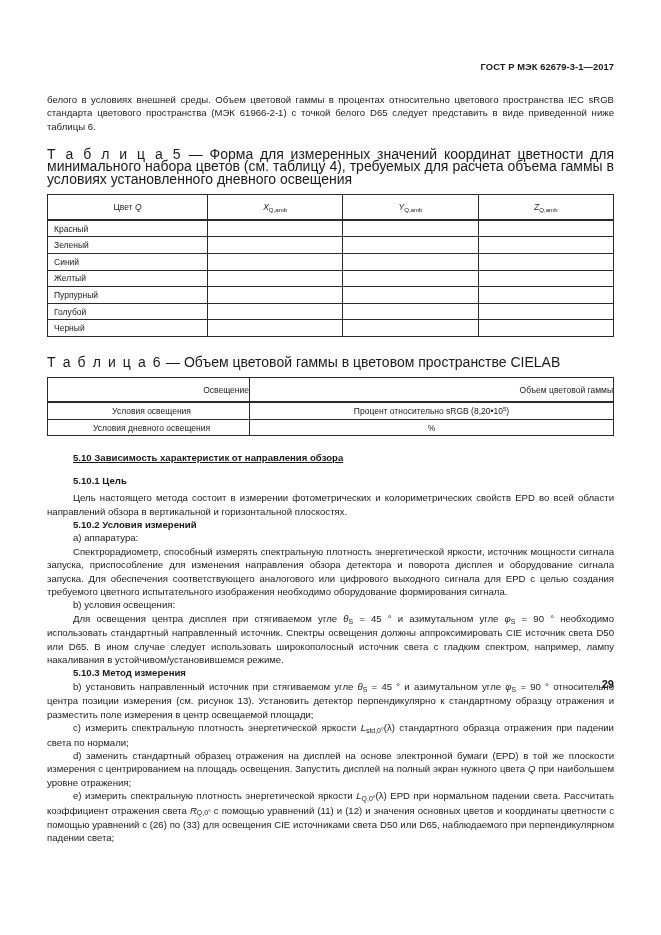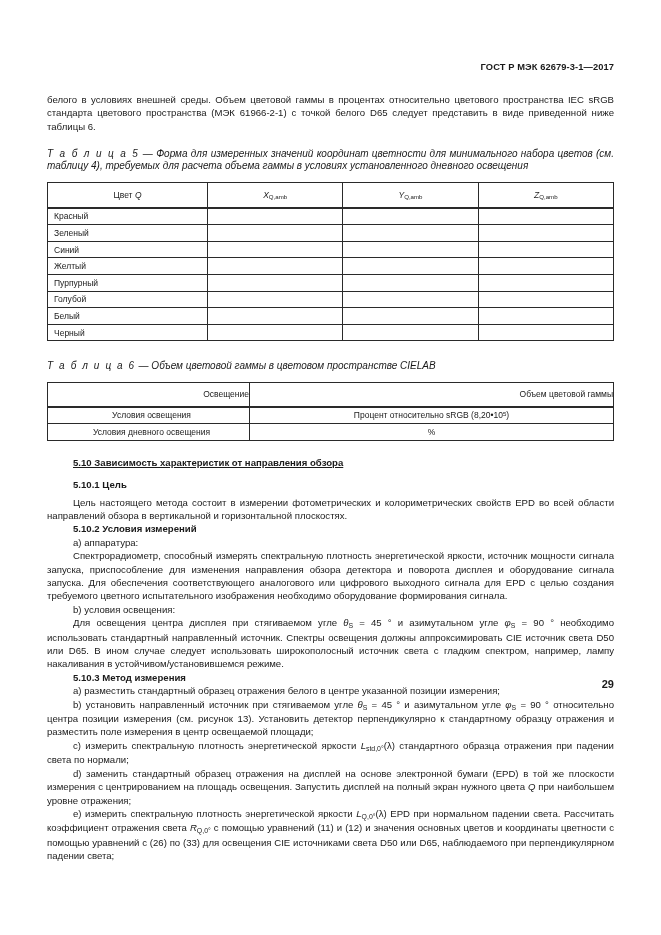--- a/index.html
+++ b/index.html
@@ -46,25 +46,24 @@
     line-height: 13.4px;
     text-align: justify;
     text-justify: inter-word;
     margin: 0;
   }
   .para.first { margin-top: 18px; }
   .indent { text-indent: 26px; }
 
   
   .tbl-caption {
-    font-size: 10px;
+    font-size: 14px;
     line-height: 12.2px;
     text-align: justify;
     margin: 0;
-    font-style: italic;
   }
   .cap-label { letter-spacing: 1.6px; }
 
   
   table {
     border-collapse: collapse;
     width: 100%;
     table-layout: fixed;
     font-size: 8.5px;
     padding-left: 28px;
@@ -214,26 +213,20 @@
           <td></td>
           <td></td>
         </tr>
         <tr>
           <td class="c-name">Голубой</td>
           <td></td>
           <td></td>
           <td></td>
         </tr>
         <tr>
-          <td class="c-name">Белый</td>
-          <td></td>
-          <td></td>
-          <td></td>
-        </tr>
-        <tr>
           <td class="c-name">Черный</td>
           <td></td>
           <td></td>
           <td></td>
         </tr>
       </tbody>
     </table>
 
     <p class="tbl-caption" style="margin-top:19px;">
       <span class="cap-label">Т а б л и ц а  6</span><span> — </span><span>Объем цветовой гаммы в цветовом пространстве CIELAB</span>
@@ -268,21 +261,20 @@
     <p class="para indent" style="margin-top:4px;">Цель настоящего метода состоит в измерении фотометрических и колориметрических свойств EPD во всей области направлений обзора в вертикальной и горизонтальной плоскостях.</p>
 
     <h4 class="h4">5.10.2 Условия измерений</h4>
     <p class="para indent">a) аппаратура:</p>
     <p class="para indent">Спектрорадиометр, способный измерять спектральную плотность энергетической яркости, источник мощности сигнала запуска, приспособление для изменения направления обзора детектора и поворота дисплея и оборудование сигнала запуска. Для обеспечения соответствующего аналогового или цифрового выходного сигнала для EPD с целью создания требуемого цветного испытательного изображения необходимо оборудование формирования сигнала.</p>
 
     <p class="para indent">b) условия освещения:</p>
     <p class="para indent"><span>Для освещения центра дисплея при стягиваемом угле </span><span class="it">θ</span><sub>S</sub><span> = 45 ° и азимутальном угле </span><span class="it">φ</span><sub>S</sub><span> = 90 ° необходимо использовать стандартный направленный источник. Спектры освещения должны аппроксимировать CIE источник света D50 или D65. В ином случае следует использовать широкополосный источник света с гладким спектром, например, лампу накаливания в устойчивом/установившемся режиме.</span></p>
 
     <h4 class="h4">5.10.3 Метод измерения</h4>
-    <p class="para indent">a) разместить стандартный образец отражения белого в центре указанной позиции измерения;</p>
     <p class="para indent"><span>b) установить направленный источник при стягиваемом угле </span><span class="it">θ</span><sub>S</sub><span> = 45 ° и азимутальном угле </span><span class="it">φ</span><sub>S</sub><span> = 90 ° относительно центра позиции измерения (см. рисунок 13). Установить детектор перпендикулярно к стандартному образцу отражения и разместить поле измерения в центр освещаемой площади;</span></p>
     <p class="para indent"><span>c) измерить спектральную плотность энергетической яркости </span><span class="it">L</span><sub>std,0°</sub><span>(λ) стандартного образца отражения при падении света по нормали;</span></p>
     <p class="para indent"><span>d) заменить стандартный образец отражения на дисплей на основе электронной бумаги (EPD) в той же плоскости измерения с центрированием на площадь освещения. Запустить дисплей на полный экран нужного цвета </span><span class="it">Q</span><span> при наибольшем уровне отражения;</span></p>
     <p class="para indent"><span>e) измерить спектральную плотность энергетической яркости </span><span class="it">L</span><sub>Q,0°</sub><span>(λ) EPD при нормальном падении света. Рассчитать коэффициент отражения света </span><span class="it">R</span><sub>Q,0°</sub><span> с помощью уравнений (11) и (12) и значения основных цветов и координаты цветности с помощью уравнений с (26) по (33) для освещения CIE источниками света D50 или D65, наблюдаемого при перпендикулярном падении света;</span></p>
 
   </div>
 
   <div class="page-number">29</div>
 </div>
 

